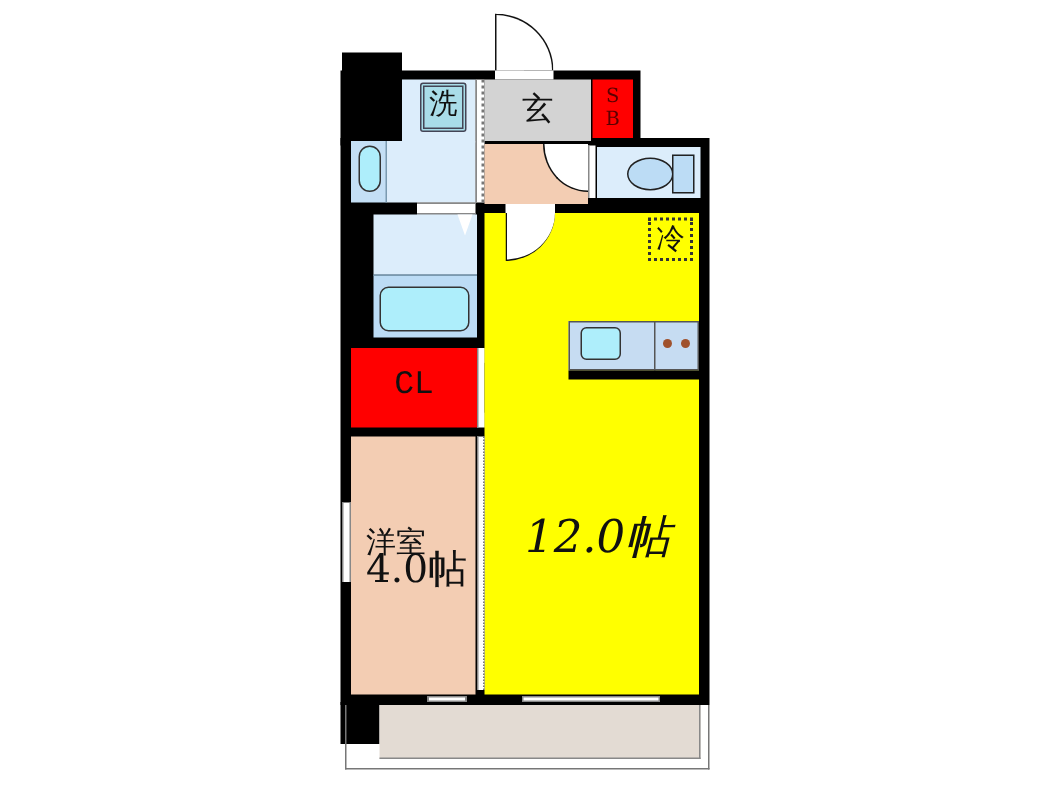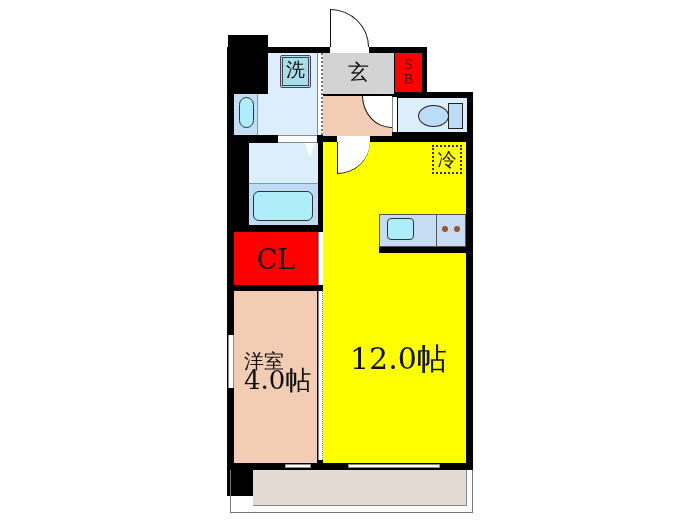--- a/index.html
+++ b/index.html
@@ -45,37 +45,37 @@
   <div class="abs" style="left:418px;top:105px;width:31px;height:22px;background:#bcdcf5;border:1.5px solid #222;border-radius:50%;"></div>
   <div class="abs" style="left:448px;top:103px;width:15px;height:26px;background:#bcdcf5;border:1.5px solid #222;"></div>
 
   <div class="abs white" style="left:278px;top:135px;width:39px;height:8px;border-top:1px solid #888;border-bottom:1px solid #888;"></div>
   <div class="abs room-blue" style="left:249px;top:143px;width:69px;height:40px;"></div>
   <div class="abs" style="left:249px;top:183px;width:69px;height:42px;background:#bcdcf5;border-top:1px solid #7a9ab0;"></div>
   <div class="abs" style="left:253px;top:191px;width:60px;height:30px;background:#aeeefb;border:1.5px solid #333;border-radius:6px;"></div>
   <div class="abs" style="left:305px;top:143px;width:0;height:0;border-left:5px solid transparent;border-right:5px solid transparent;border-top:14px solid #fff;"></div>
 
   <div class="abs" style="left:234px;top:232px;width:84px;height:53px;background:#ff0000;"></div>
-  <div class="lbl" style="left:234px;top:246px;width:84px;font-size:27px;">CL</div>
+  <div class="lbl" style="left:234px;top:246px;width:84px;font-size:22px;font-family:Liberation Mono, monospace;">CL</div>
   <div class="abs white" style="left:318px;top:232px;width:5px;height:53px;border-left:1px solid #888;"></div>
   <div class="abs" style="left:323px;top:232px;width:0;height:0;border-top:5px solid transparent;border-bottom:5px solid transparent;border-left:8px solid #fff;"></div>
   <div class="abs" style="left:323px;top:275px;width:0;height:0;border-top:5px solid transparent;border-bottom:5px solid transparent;border-left:8px solid #fff;"></div>
 
   <div class="abs" style="left:323px;top:142px;width:143px;height:321px;background:#ffff00;"></div>
   <div class="abs white" style="left:337px;top:136px;width:33px;height:6px;"></div>
   <div class="abs" style="left:337px;top:142px;width:33px;height:32px;background:#fff;border-left:1.5px solid #111;border-bottom:1.5px solid #111;border-bottom-right-radius:33px 32px;border-right:none;"></div>
   <div class="abs" style="left:432px;top:145px;width:30px;height:29px;border:2px dotted #333;"></div>
   <div class="lbl" style="left:432px;top:150px;width:30px;font-size:19px;">冷</div>
   <div class="abs" style="left:379px;top:214px;width:87px;height:33px;background:#c6dcf2;border:1px solid #555;"></div>
   <div class="abs" style="left:387px;top:218px;width:27px;height:22px;background:#aeeefb;border:1.5px solid #333;border-radius:4px;"></div>
   <div class="abs" style="left:436px;top:214px;width:1px;height:33px;background:#555;"></div>
   <div class="abs" style="left:442px;top:226px;width:6px;height:6px;border-radius:50%;background:#a0522d;"></div>
   <div class="abs" style="left:454px;top:226px;width:6px;height:6px;border-radius:50%;background:#a0522d;"></div>
   <div class="abs wall" style="left:379px;top:247px;width:87px;height:6px;"></div>
-  <div class="lbl" style="left:350px;top:344px;font-size:30px;text-align:center;">12.0帖</div>
+  <div class="lbl" style="left:350px;top:344px;font-size:30px;text-align:center;font-style:italic;">12.0帖</div>
 
   <div class="abs" style="left:234px;top:291px;width:83px;height:172px;background:#f3cdb3;"></div>
   <div class="lbl" style="left:244px;top:351px;font-size:20px;text-align:right;">洋室</div>
   <div class="lbl" style="left:244px;top:367px;font-size:26px;text-align:left;">4.0帖</div>
   <div class="abs" style="left:228px;top:335px;width:6px;height:53px;background:#fff;border-left:1.5px solid #888;border-right:1.5px solid #888;"></div>
   <div class="abs" style="left:318px;top:291px;width:5px;height:169px;background:#fff;border-left:1px solid #888;border-right:1px dotted #777;"></div>
 
   <div class="abs white" style="left:285px;top:464px;width:26px;height:4px;border:1px solid #888;"></div>
   <div class="abs white" style="left:348px;top:464px;width:92px;height:4px;border:1px solid #888;"></div>
 

